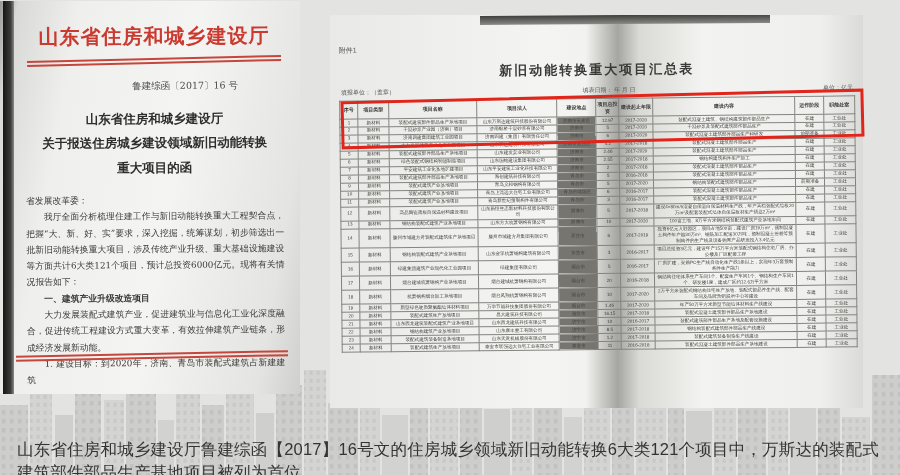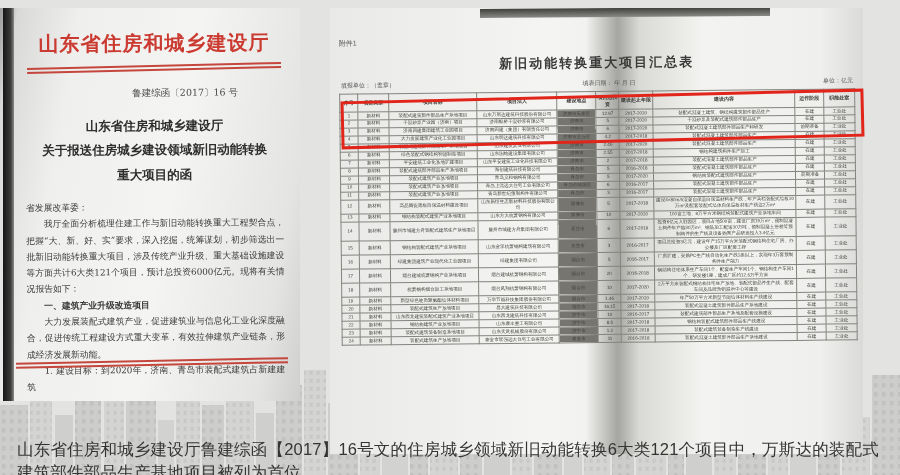--- a/index.html
+++ b/index.html
@@ -5,21 +5,21 @@
   html,body{margin:0;padding:0;}
   body{
     width:900px;height:475px;position:relative;overflow:hidden;
     background:#e3e3e1;
     font-family:"Liberation Sans",sans-serif;
   }
   
   .skyline{position:absolute;left:0;bottom:0;width:900px;height:130px;}
   
   .letter-photo{
-    position:absolute;left:0;top:8px;width:300px;height:393px;
+    position:absolute;left:0;top:1px;width:300px;height:393px;
     background:linear-gradient(100deg,#9a9a98 0%,#d9d9d7 5%,#efefed 22%,#f4f4f2 55%,#e4e4e2 88%,#cfcfcd 100%);
     overflow:hidden;
   }
   .spine{position:absolute;left:3px;top:0;width:11px;height:393px;
     background:linear-gradient(90deg,#161616,#3c3c3c 70%,#8a8a88);}
   .letter-inner{position:absolute;left:26px;top:0;width:258px;height:393px;transform:rotate(-.4deg);}
   .masthead{margin-top:22px;text-align:center;font-family:"DejaVu Serif",serif;
     font-size:20px;font-weight:700;color:#cb3a30;letter-spacing:1px;white-space:nowrap;}
   .redline{height:2px;background:#c5463c;margin:0 2px;}
   .redline.gap{margin-top:2px;}
@@ -29,21 +29,21 @@
   .headline{margin-top:14px;text-align:center;font-family:"DejaVu Serif",serif;
     font-weight:700;color:#2e2e2c;font-size:12.5px;line-height:1.95;}
   .letter-body{margin-top:12px;font-family:"DejaVu Serif",serif;
     font-size:8.8px;line-height:1.85;color:#3a3a38;text-align:justify;}
   .letter-body p{margin:0;}
   .letter-body p.indent{text-indent:2em;}
   .letter-body p.bold{font-weight:700;text-indent:2em;}
   .letter-bottom-lines{position:absolute;left:14px;right:10px;top:352px;transform:rotate(-1.2deg);}
   
   .table-photo{
-    position:absolute;left:330px;top:8px;width:533px;height:446px;
+    position:absolute;left:330px;top:15px;width:533px;height:393px;
     background:linear-gradient(90deg,#e9e9e7 0%,#f4f4f2 40%,#f2f2f0 48%,#a5a5a1 54%,#d9d9d5 58%,#f3f3f1 70%,#efefed 92%,#dadad8 100%);
     overflow:hidden;
   }
   .photo-top-edge{position:absolute;left:150px;top:0;width:290px;height:9px;
     background:linear-gradient(180deg,#3f3f3d,#8a8a86);transform:rotate(-.4deg);}
   .table-inner{position:absolute;left:10px;top:0;width:516px;transform:rotate(-.6deg);}
   .attachment{margin-top:28px;font-size:7px;color:#555;}
   .table-title{margin-top:8px;text-align:center;font-weight:700;font-size:13px;
     color:#3a3a38;letter-spacing:2px;font-family:"DejaVu Serif",serif;}
   .table-meta{margin-top:7px;display:flex;justify-content:space-between;

